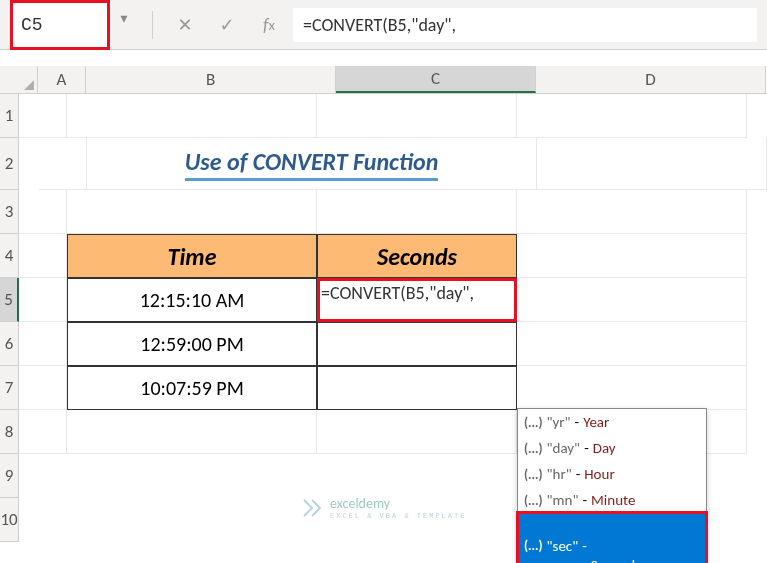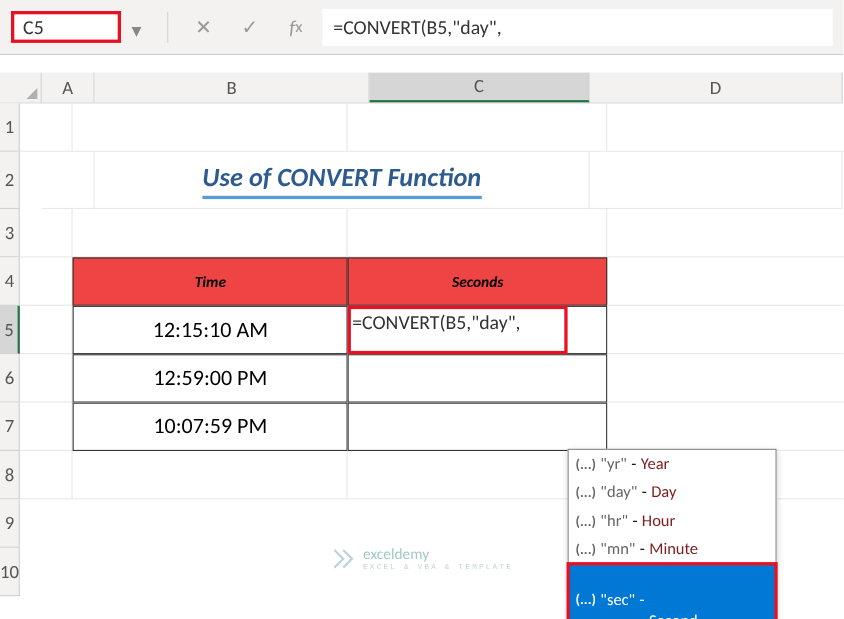--- a/index.html
+++ b/index.html
@@ -1,20 +1,20 @@
 <!DOCTYPE html>
 <html><head>
   <meta charset="utf-8">
   <style>
     * { box-sizing: border-box; margin: 0; padding: 0; }
     body { font-family: Calibri, Arial, sans-serif; background: #fff; width: 767px; height: 563px; position: relative; overflow: hidden; }
     
     
     .formula-bar-area { display: flex; align-items: center; height: 50px; border-bottom: 1px solid #d0d0d0; background: #f3f2f1; padding: 0 10px; }
-    .name-box { width: 100px; height: 29px; background: #fff; border: 3px solid #e81123; display: flex; align-items: center; padding: 0 8px; font-size: 18px; color: #333; position: relative; }
+    .name-box { width: 100px; height: 50px; background: #fff; border: 3px solid #e81123; display: flex; align-items: center; padding: 0 8px; font-size: 18px; color: #333; position: relative; font-family: Liberation Mono, monospace; }
     .name-box-dropdown { position: absolute; right: -30px; top: 2px; width: 26px; height: 26px; display: flex; align-items: center; justify-content: center; color: #888; }
     .fb-controls { display: flex; align-items: center; margin-left: 40px; gap: 18px; }
     .fb-control { color: #999; font-size: 18px; display: flex; align-items: center; justify-content: center; width: 24px; height: 24px; }
     .fb-divider { width: 1px; height: 28px; background: #d0d0d0; margin: 0 2px; }
     .formula-input { flex: 1; height: 34px; background: #fff; margin-left: 12px; padding: 0 10px; display: flex; align-items: center; font-size: 18px; color: #333; }
     
     
     .col-headers { display: flex; height: 28px; border-bottom: 1px solid #d0d0d0; margin-top: 16px; }
     .corner { width: 38px; border-right: 1px solid #d0d0d0; background: #f3f2f1; position: relative; }
     .corner::after { content: ''; position: absolute; right: 3px; bottom: 3px; width: 0; height: 0; border-left: 10px solid transparent; border-bottom: 10px solid #b0b0b0; }
@@ -30,28 +30,28 @@
     .row-head { height: 44px; display: flex; align-items: center; justify-content: center; font-size: 17px; color: #555; border-right: 1px solid #d0d0d0; border-bottom: 1px solid #d0d0d0; background: #f3f2f1; }
     .row-head.r5 { background: #d6d6d6; border-right: 2px solid #217346; }
     .row-head.r2 { height: 52px; }
     
     .cells { position: relative; flex: 1; }
     .cell-row { display: flex; height: 44px; }
     .cell-row.r2 { height: 52px; padding-left: 20px; }
     .cell { border-right: 1px solid #e8e8e8; border-bottom: 1px solid #e8e8e8; display: flex; align-items: center; justify-content: center; }
     .cell-a { width: 48px; }
     .cell-b { width: 250px; }
-    .cell-c { width: 236px; }
+    .cell-c { width: 200px; }
     .cell-d { width: 230px; }
     
     
     .title-text { font-size: 24px; font-weight: bold; font-style: italic; color: #2e5b8f; border-bottom: 3px solid #5b9bd5; padding-bottom: 2px; }
     
     
-    .tbl-header { background: #ef4444; border: 1px solid #333 !important; font-weight: bold; font-style: italic; font-size: 14px; }
+    .tbl-header { background: #fdba74; border: 1px solid #333 !important; font-weight: bold; font-style: italic; font-size: 24px; }
     .tbl-cell { border: 1px solid #333 !important; font-size: 20px; background: #fff; }
     
     
     .active-cell-border { position: absolute; border: 3px solid #e81123; left: 298px; top: 184px; width: 200px; height: 44px; z-index: 5; pointer-events: none; }
     .formula-text { position: absolute; left: 302px; top: 188px; font-size: 18px; color: #333; z-index: 4; white-space: nowrap; }
     
     
     .autocomplete { position: absolute; left: 498px; top: 314px; width: 190px; background: #fff; border: 1px solid #888; box-shadow: 0 2px 6px rgba(0,0,0,0.2); z-index: 10; font-size: 15px; }
     .ac-item { display: flex; align-items: center; padding: 4px 6px; gap: 4px; }
     .ac-item.selected { background: #0078d4; color: #fff; outline: 3px solid #e81123; outline-offset: -1px; }

